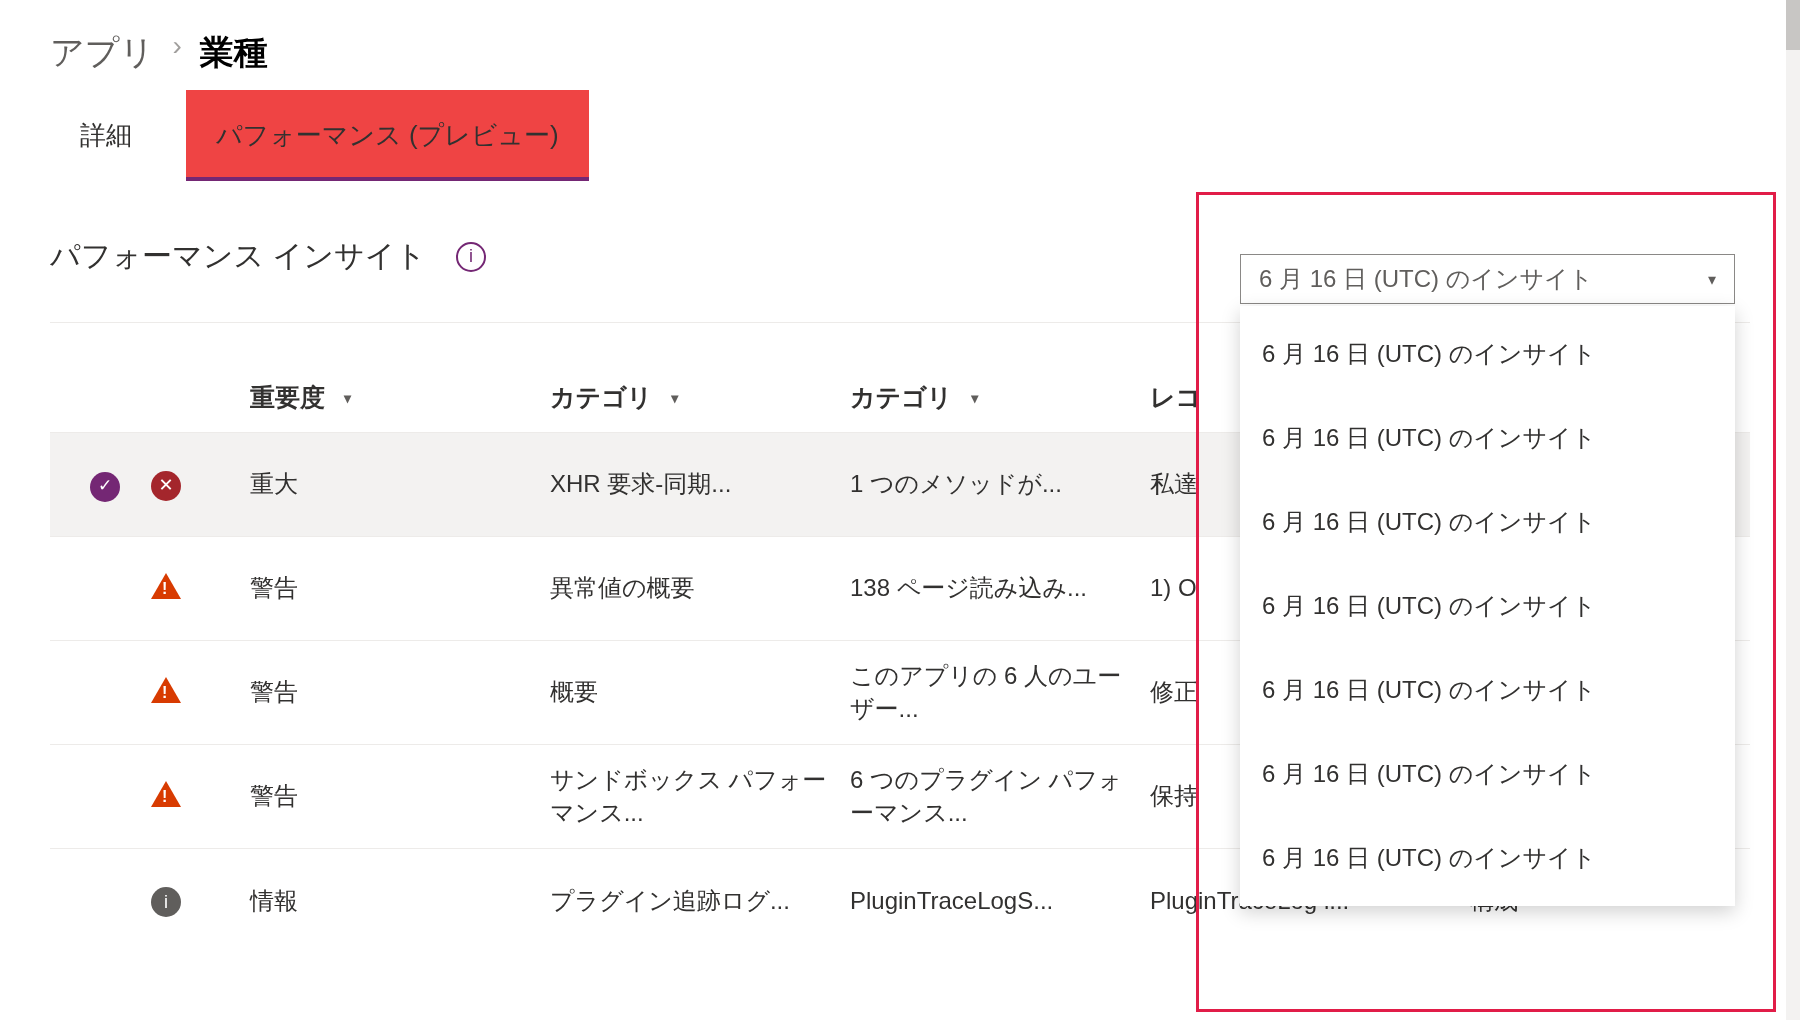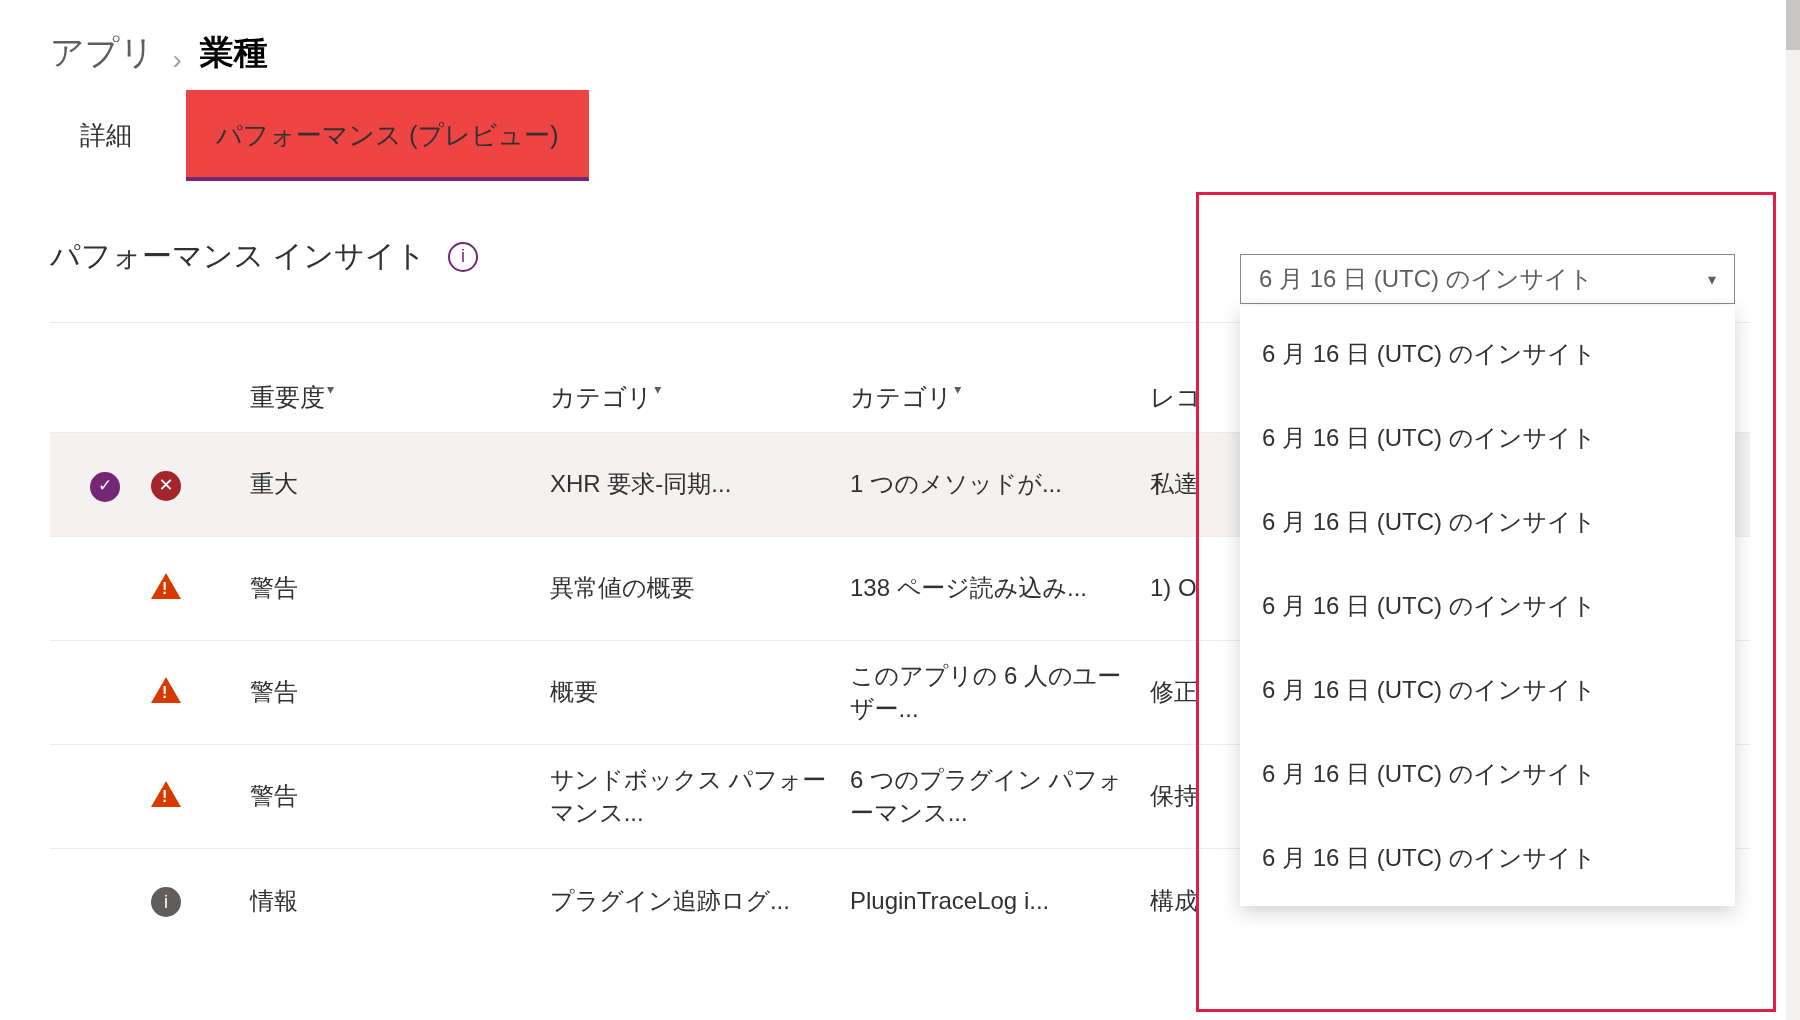--- a/index.html
+++ b/index.html
@@ -11,21 +11,21 @@
       height: 1020px;
       overflow: hidden;
       position: relative;
     }
 
     .page { padding: 30px 50px; }
 
     
     .breadcrumb {
       display: flex;
-      align-items: flex-end;
+      align-items: flex-start;
       gap: 18px;
       margin-bottom: 14px;
     }
     .breadcrumb-link {
       font-size: 34px;
       color: #605e5c;
       font-weight: 400;
     }
     .breadcrumb-sep {
       font-size: 28px;
@@ -52,21 +52,21 @@
     .tab.active {
       background: #ef4444;
       border-bottom: 4px solid #742774;
       font-weight: 400;
     }
 
     
     .section-head {
       display: flex;
       align-items: center;
-      gap: 22px;
+      gap: 30px;
       margin-top: 55px;
       padding-bottom: 45px;
       border-bottom: 1px solid #edebe9;
     }
     .section-title {
       font-size: 30px;
       font-weight: 400;
       color: #323130;
     }
     .info-icon {
@@ -127,24 +127,24 @@
       display: grid;
       grid-template-columns: 100px 100px 300px 300px 300px 320px 200px;
       align-items: center;
     }
     .thead {
       padding: 18px 0;
       border-bottom: 1px solid #edebe9;
     }
     .th {
       display: flex;
-      align-items: flex-start;
-      gap: 2px;
+      align-items: center;
+      gap: 19px;
       font-size: 25px;
-      font-weight: 400;
+      font-weight: 700;
       color: #323130;
     }
     .th .chev {
       font-size: 14px;
       color: #605e5c;
     }
     .trow {
       border-bottom: 1px solid #edebe9;
       min-height: 104px;
       padding: 14px 0;
@@ -331,20 +331,21 @@
       <div></div>
     </div>
 
     <div class="trow" style="border-bottom:none;">
       <div class="td"></div>
       <div class="td"><span class="sev-icon">
             <span class="sev-info">i</span>
           </span></div>
       <div class="td">情報</div>
       <div class="td truncate">プラグイン追跡ログ...</div>
+      <div class="td truncate">PluginTraceLogS...</div>
       <div class="td truncate">PluginTraceLog i...</div>
       <div class="td truncate">構成</div>
     </div>
 
   </div>
 </div>
 
 <div class="dropdown-wrap">
   <div class="dropdown-button">
     <span>6 月 16 日 (UTC) のインサイト</span>

